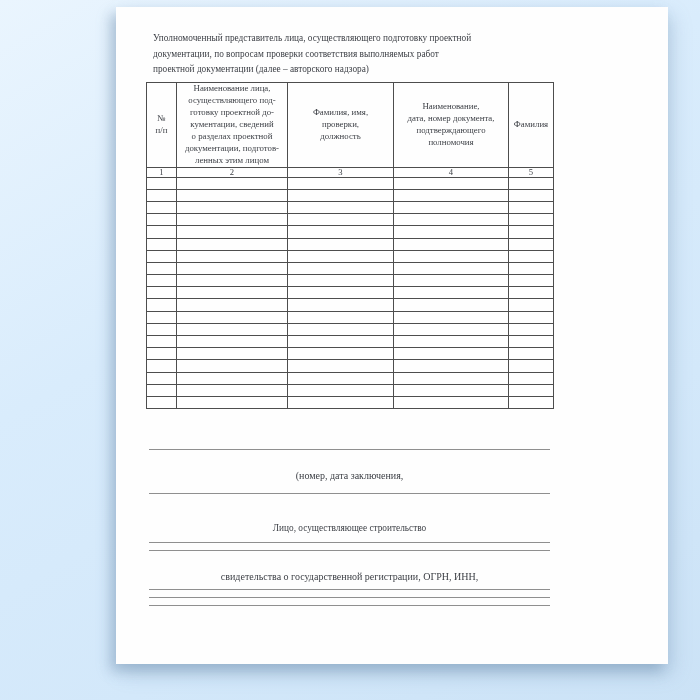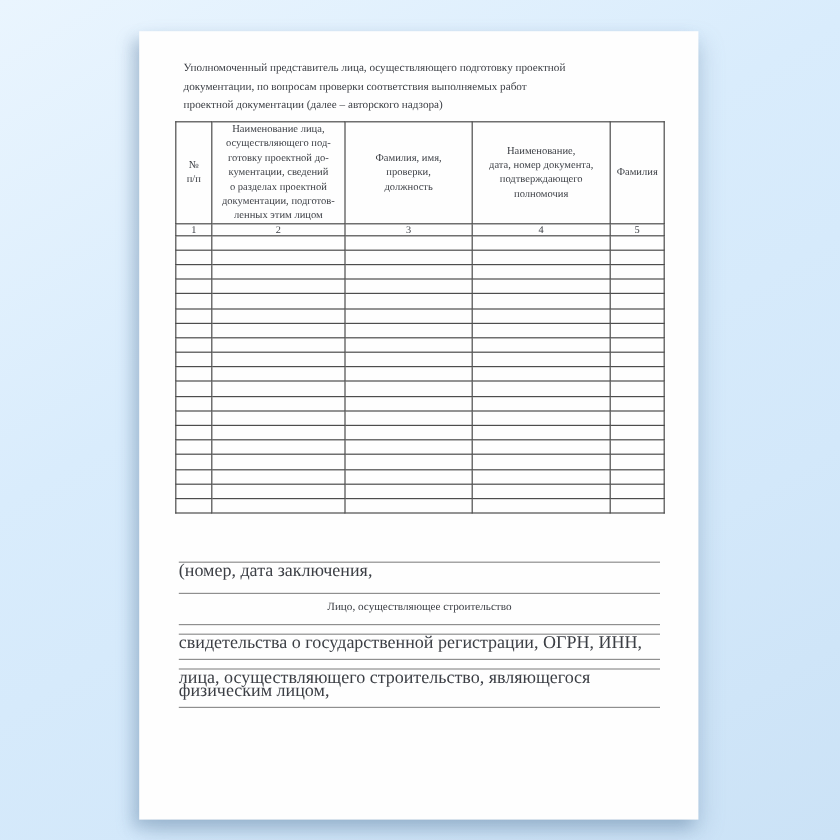--- a/index.html
+++ b/index.html
@@ -6,22 +6,22 @@
   .stage {
     position: relative;
     width: 700px; height: 700px;
     overflow: hidden;
     background: linear-gradient(150deg, #eaf5fe 0%, #d9ecfc 38%, #d3e8fa 70%, #cbe2f6 100%);
     font-family: "Liberation Serif", "DejaVu Serif", serif;
     color: #3b3e44;
   }
   .page {
     position: absolute;
-    left: 116px; top: 26px;
-    width: 466px; height: 657px;
+    left: 116px; top: 7px;
+    width: 552px; height: 657px;
     background: #fefefe;
     box-shadow: -6px 7px 12px rgba(105, 138, 170, 0.40),
                  4px 9px 18px rgba(105, 138, 170, 0.28);
   }
   .intro {
     position: absolute;
     left: 37px; top: 24px;
     width: 420px;
     font-size: 9.3px;
     line-height: 15.5px;
@@ -60,30 +60,30 @@
     position: absolute;
     left: 33px; top: 442px;
     width: 401px;
   }
   .rule {
     border: 0;
     border-top: 1px solid #8f8f8f;
     margin: 0;
   }
   .cap {
-    margin-top: 2px;
-    text-align: left;
-    font-size: 15px;
+    margin-top: 20px;
+    text-align: center;
+    font-size: 10px;
     line-height: 11px;
   }
   .rule.mt12 { margin-top: 12px; }
   .rule.mt8  { margin-top: 8px; }
   .rule.mt7  { margin-top: 7px; }
   .builder {
-    margin-top: 5px;
+    margin-top: 28px;
     text-align: center;
     font-size: 9.3px;
     line-height: 12px;
   }
 </style>
 </head>
 <body>
 
 <div class="stage">
   <div class="page">
@@ -271,18 +271,17 @@
       <div class="cap">(номер, дата заключения,</div>
       <hr class="rule mt12">
 
       <div class="builder">Лицо, осуществляющее строительство</div>
 
       <hr class="rule mt8">
       <hr class="rule mt7">
       <div class="cap">свидетельства о государственной регистрации, ОГРН, ИНН,</div>
       <hr class="rule mt7">
       <hr class="rule mt7">
-      <div class="cap">лица, осуществляющего строительство, являющегося физическим лицом,</div>
       <hr class="rule mt7">
     </div>
 
   </div>
 </div>
 
 </body></html>

